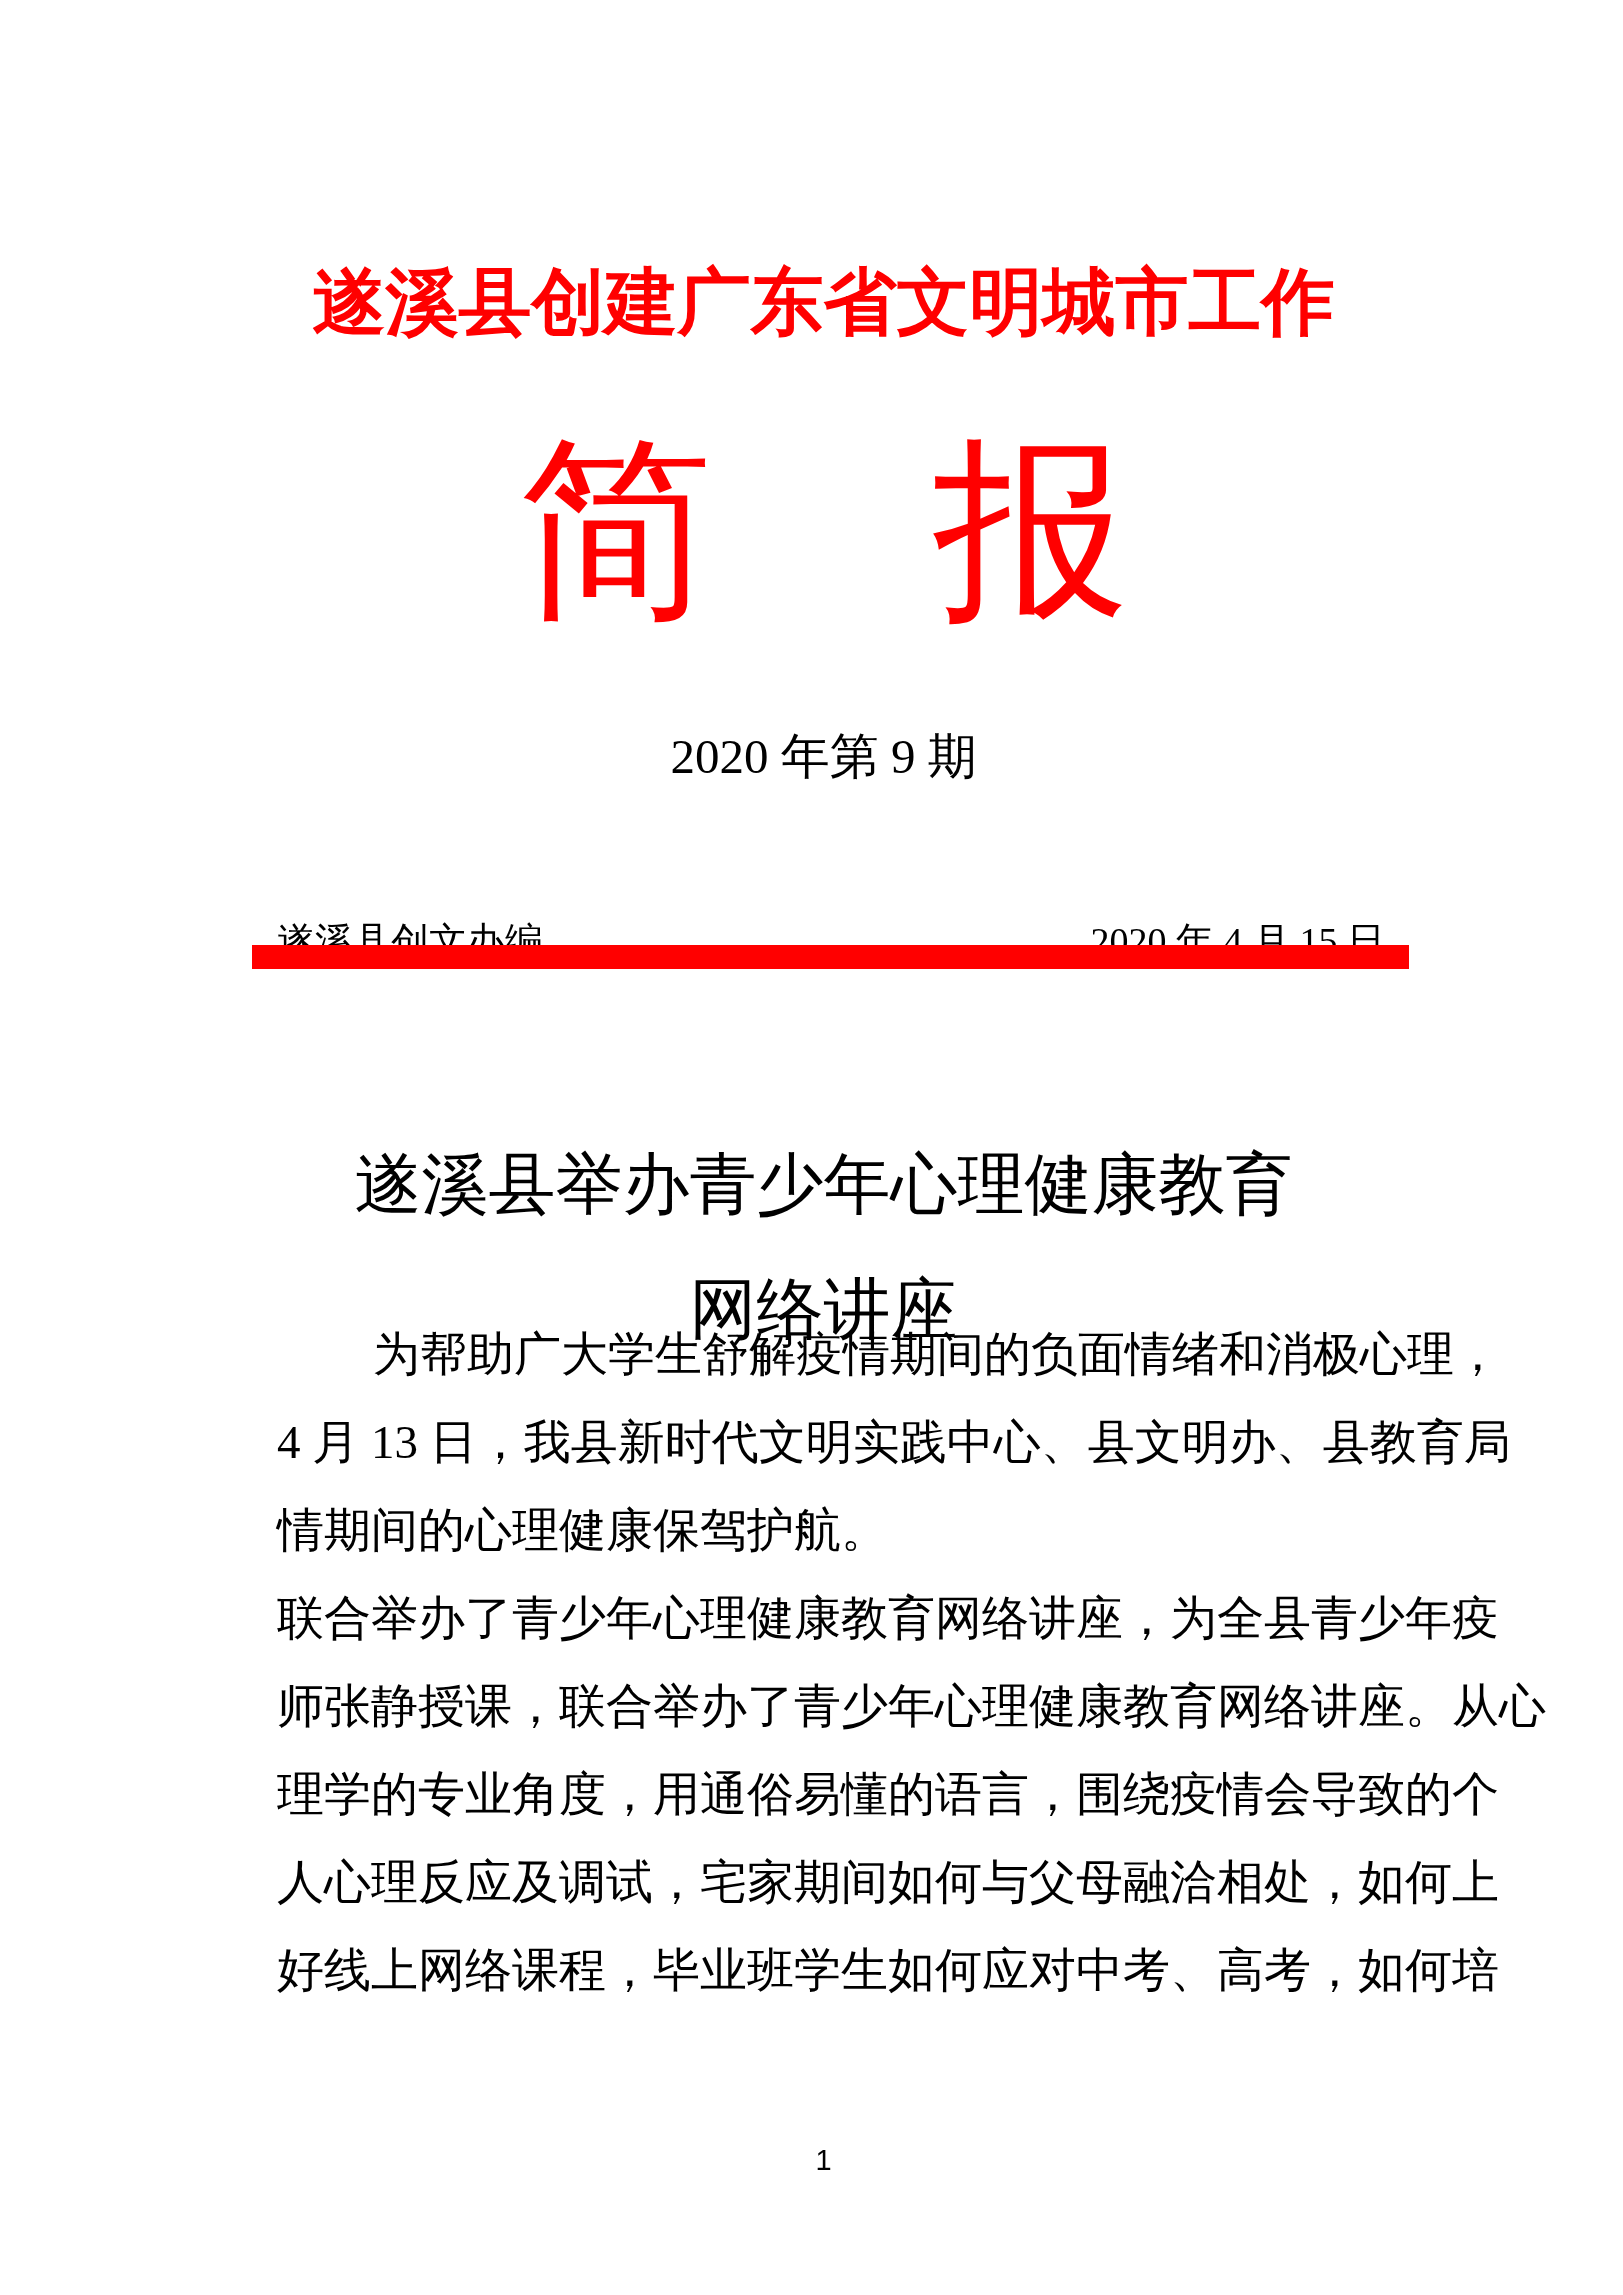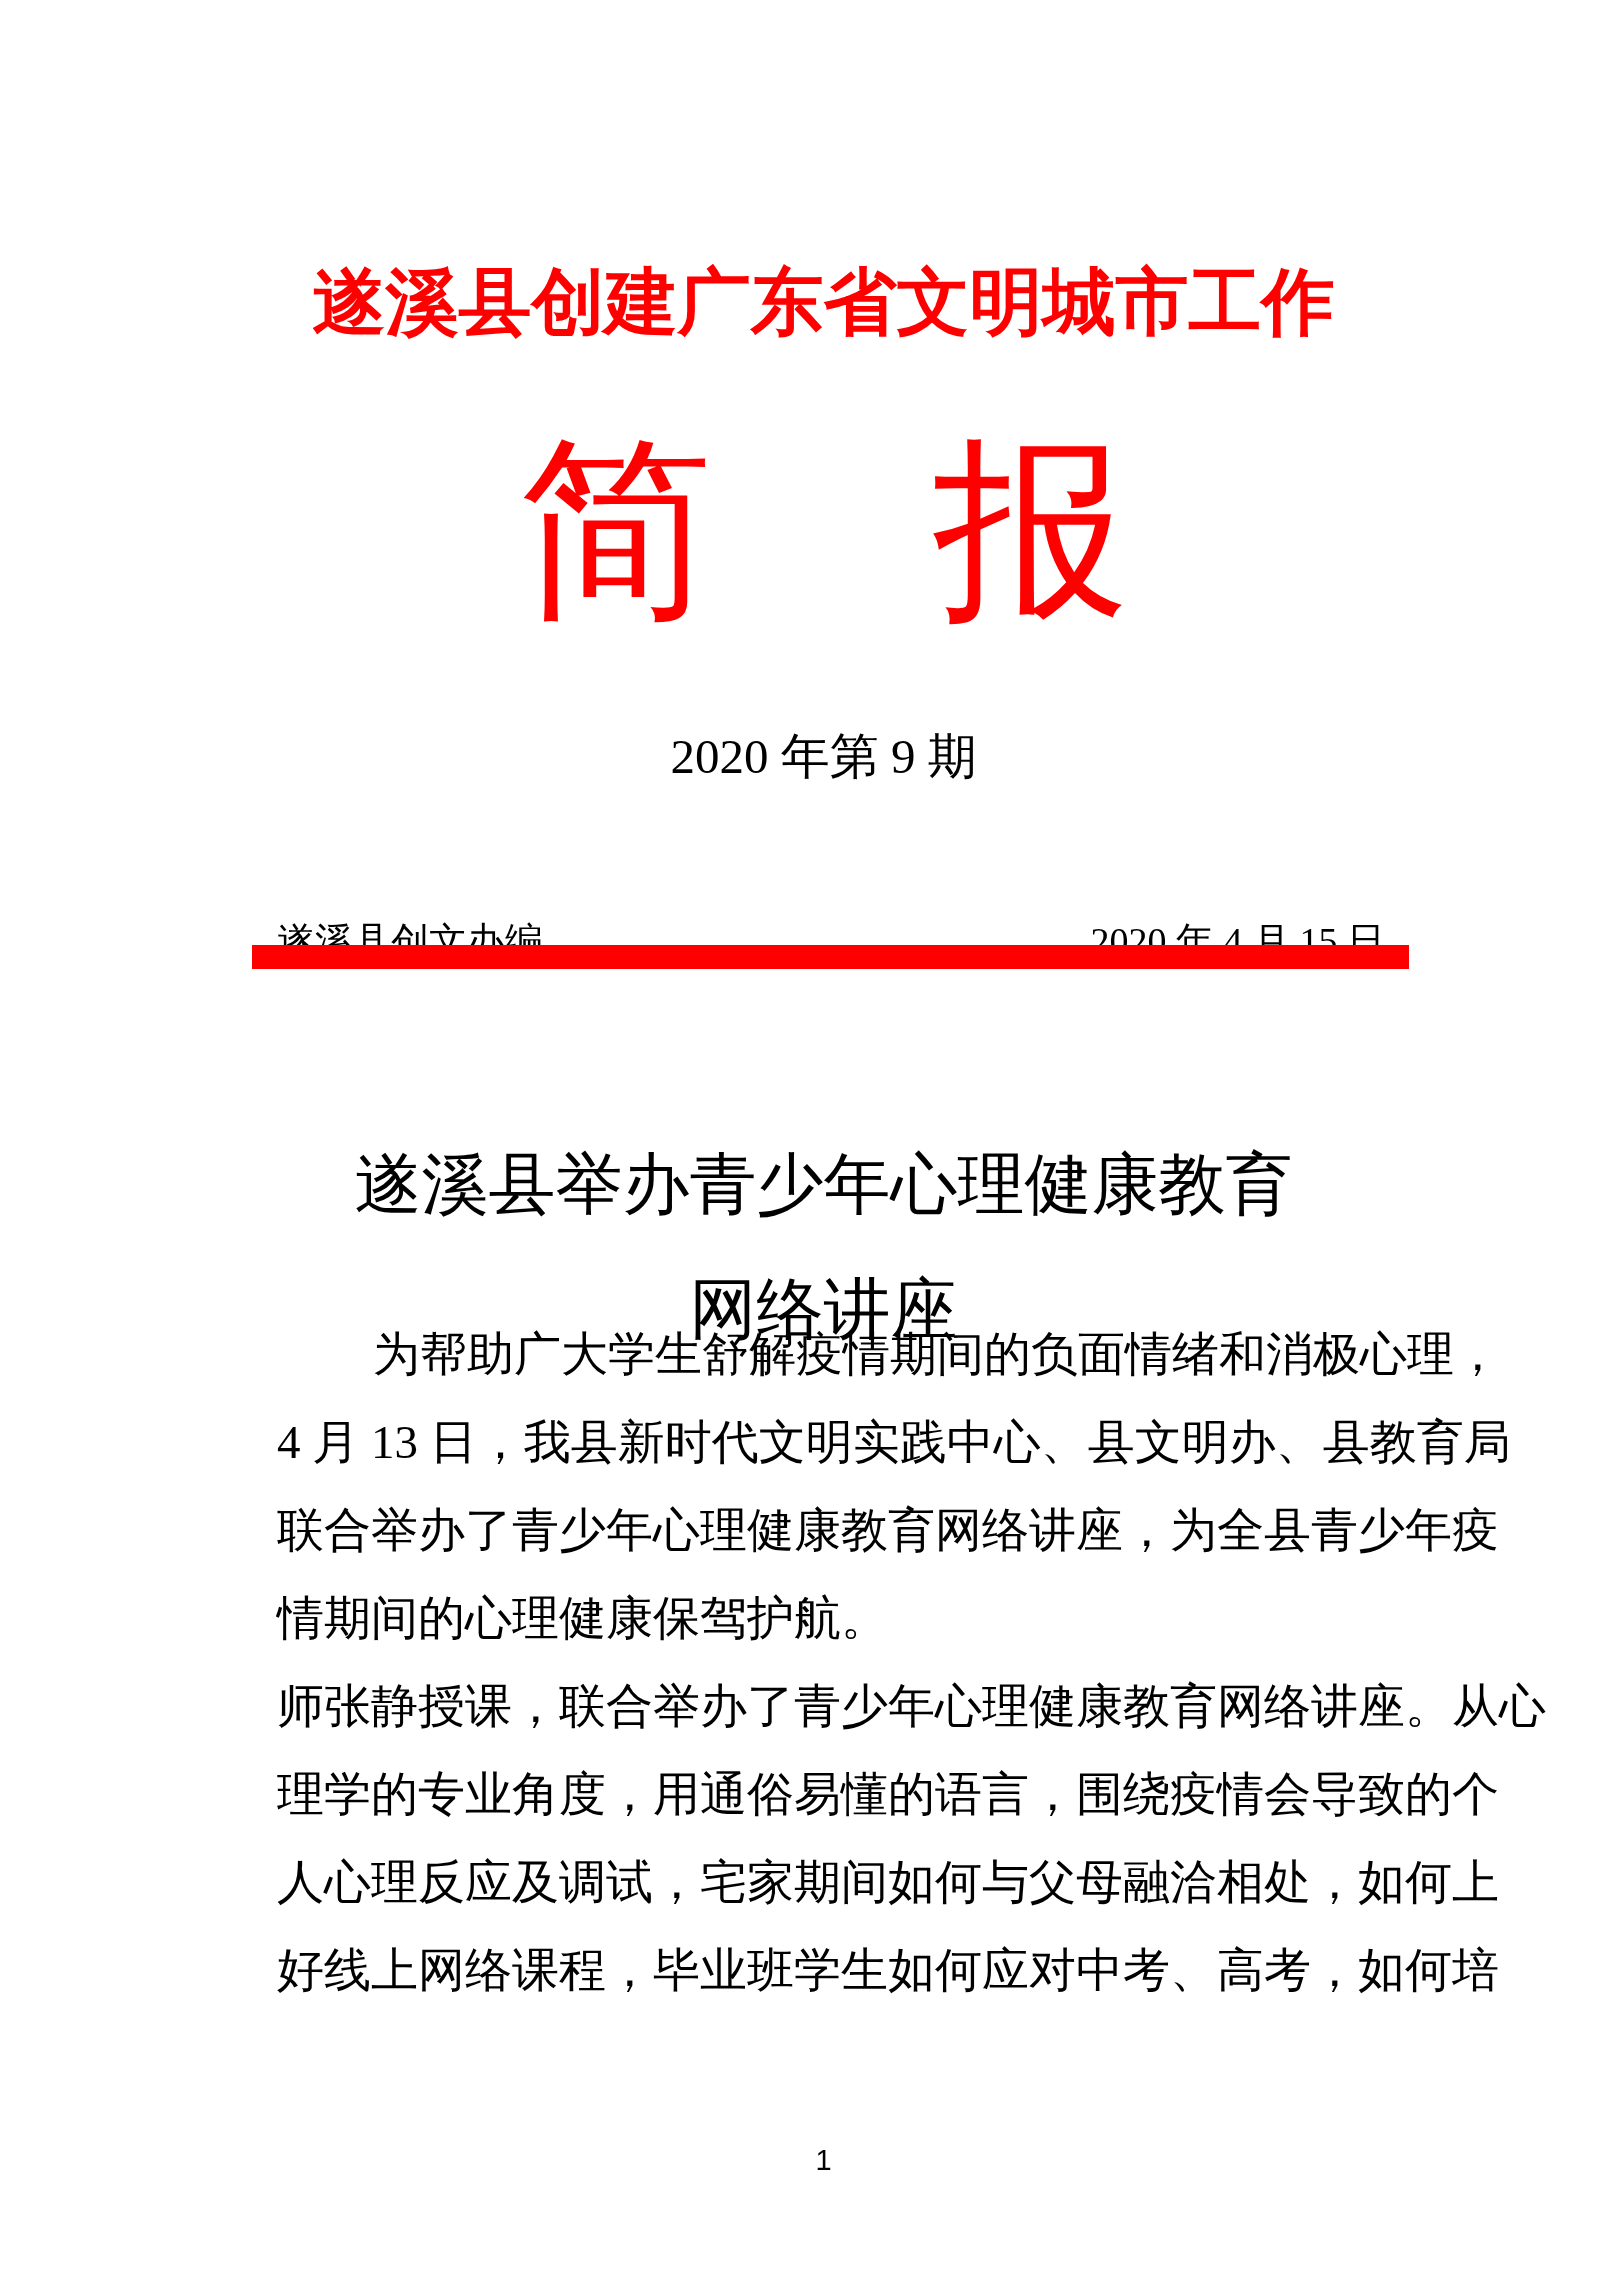--- a/index.html
+++ b/index.html
@@ -155,22 +155,22 @@
   <div class="red-rule"></div>
 
   <div class="article-title">
     <div class="t-line1">遂溪县举办青少年心理健康教育</div>
     <div class="t-line2">网络讲座</div>
   </div>
 
   <div class="body-text">
     <div class="body-line indent">为帮助广大学生舒解疫情期间的负面情绪和消极心理，</div>
     <div class="body-line">4 月 13 日，我县新时代文明实践中心、县文明办、县教育局</div>
+    <div class="body-line para-end">情期间的心理健康保驾护航。</div>
     <div class="body-line">联合举办了青少年心理健康教育网络讲座，为全县青少年疫</div>
-    <div class="body-line para-end">情期间的心理健康保驾护航。</div>
     <div class="body-line">师张静授课，联合举办了青少年心理健康教育网络讲座。从心</div>
     <div class="body-line">理学的专业角度，用通俗易懂的语言，围绕疫情会导致的个</div>
     <div class="body-line">人心理反应及调试，宅家期间如何与父母融洽相处，如何上</div>
     <div class="body-line">好线上网络课程，毕业班学生如何应对中考、高考，如何培</div>
   </div>
 
   <div class="page-number">1</div>
 
 </div>
 

